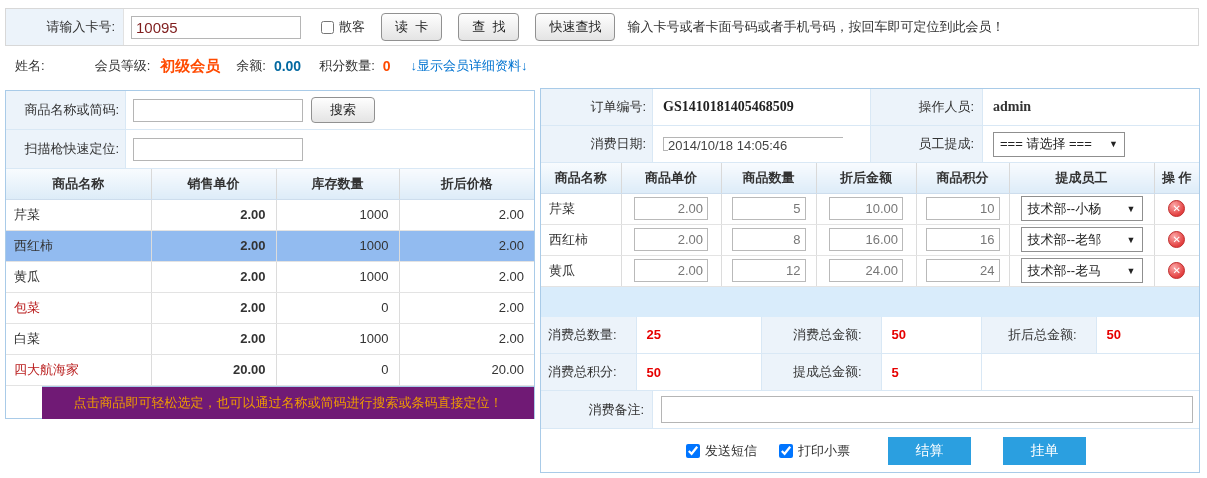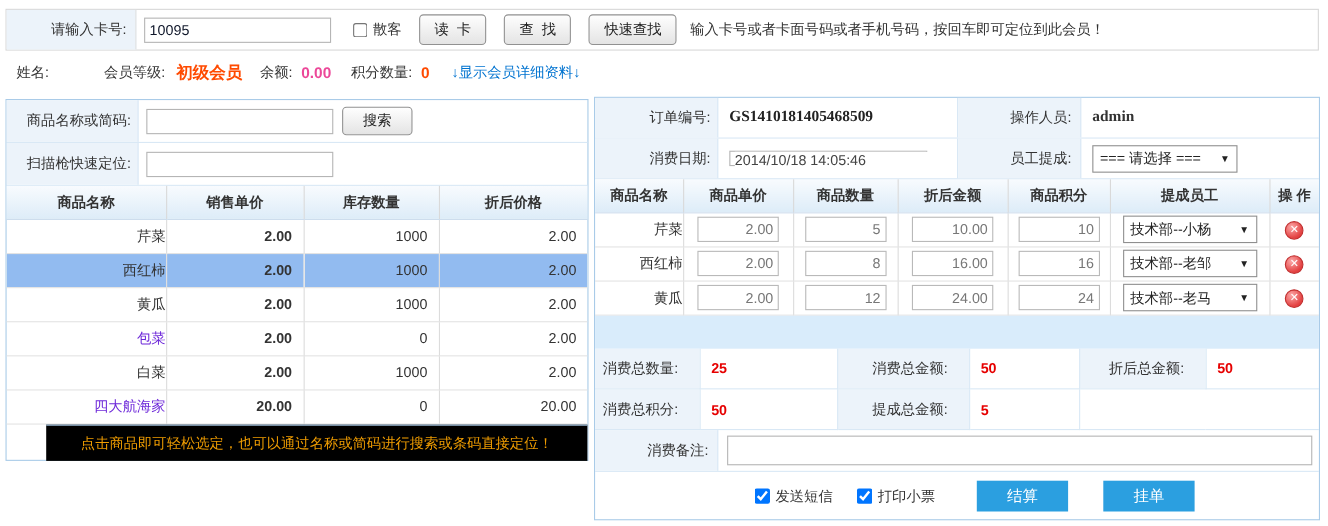--- a/index.html
+++ b/index.html
@@ -5,38 +5,38 @@
   * { box-sizing: border-box; margin: 0; padding: 0; }
   html,body { width:1207px; height:478px; background:#fff; overflow:hidden;
     font-family:"Liberation Sans","DejaVu Sans",sans-serif; font-size:13px; color:#333; }
 
   
   .topbar { position:absolute; left:5px; top:8px; width:1194px; height:38px;
     border:1px solid #d8d8d8; background:#fff; display:flex; align-items:center; }
   .lbl-cell { background:#ecf3fa; color:#333; }
   .topbar-lbl { width:118px; height:100%; display:flex; align-items:center; justify-content:flex-end;
     padding-right:8px; border-right:1px solid #e2e2e2; }
-  .ipt { border:1px solid #b5b5b5; height:23px; padding:0 4px; font-size:13px; color:#0f172a;
+  .ipt { border:1px solid #b5b5b5; height:23px; padding:0 4px; font-size:15px; color:#7f1d1d;
     font-family:inherit; background:#fff; }
   .card-ipt { width:170px; margin-left:7px; }
   .cb { margin-left:20px; width:13px; height:13px; }
   .walkin { margin-left:5px; }
   .btn-gray { margin-left:16px; padding:4px 13px; font-size:13px; color:#222; cursor:pointer;
     border:1px solid #919191; border-radius:4px; background:linear-gradient(#fefefe,#e4e4e4);
     font-family:inherit; white-space:pre;text-align:right; }
   .topbar-hint { margin-left:12px; color:#333; }
 
   
   .memberbar { position:absolute; left:5px; top:48px; width:1194px; height:36px;
     display:flex; align-items:center; }
   .mb-name { margin-left:10px; }
   .mb-levlbl { margin-left:50px; }
   .mb-level { margin-left:10px; color:#ff4a00; font-weight:bold; font-size:15px; }
   .mb-ballbl { margin-left:16px; }
-  .mb-bal { margin-left:8px; color:#ec4899; font-weight:bold; font-size:14px; }
+  .mb-bal { margin-left:8px; color:#0369a1; font-weight:bold; font-size:14px; }
   .mb-ptslbl { margin-left:18px; }
   .mb-pts { margin-left:8px; color:#ff4a00; font-weight:bold; font-size:14px; }
   .mb-link { margin-left:20px; color:#0073d0; cursor:pointer; }
 
   
   .left-panel { position:absolute; left:5px; top:90px; width:530px; height:329px;
     border:1px solid #a9cbe8; background:#fff; }
   .right-panel { position:absolute; left:540px; top:88px; width:660px; height:385px;
     border:1px solid #a9cbe8; background:#fff; }
 
@@ -49,27 +49,27 @@
 
   
   table { border-collapse:collapse; table-layout:fixed; width:100%; }
   th { height:30px; font-weight:bold; color:#333; font-size:13px; text-align:center;
     background:linear-gradient(#f8fbfe,#ddecf8); border-right:1px solid #d9d9d9;
     border-bottom:1px solid #cddded; }
   th:last-child { border-right:none; }
   td { height:31px; border-right:1px solid #dcdcdc; border-bottom:1px solid #e3e3e3;
     overflow:hidden; white-space:nowrap; }
   td:last-child { border-right:none; }
-  .cell-name { text-align:right; padding-left:8px; }
+  .cell-name { text-align:left; padding-left:8px; }
   .cell-num { text-align:right; padding-right:10px; }
   .bold { font-weight:bold; }
-  .red-name { color:#6d28d9; }
+  .red-name { color:#b91c1c; }
   tr.selected td { background:#92bbf0; }
 
-  .lp-foot { height:33px; background:#000000; border-top:1px solid #a9cbe8;
+  .lp-foot { height:33px; background:#701a75; border-top:1px solid #a9cbe8;
     display:flex; align-items:center; justify-content:center; color:#ef9c00;margin-left:36px; }
 
   
   .info-row { height:37px; display:flex; align-items:center; border-bottom:1px solid #d9e8f5; }
   .ri-lbl { width:112px; height:100%; display:flex; align-items:center; justify-content:flex-end;
     padding-right:6px; border-right:1px solid #d9e8f5; }
   .ri-val { width:218px; height:100%; display:flex; align-items:center; padding-left:10px;
     border-right:1px solid #d9e8f5; font-family:"Liberation Serif","DejaVu Serif",serif;
     font-weight:bold; font-size:14px; color:#222; }
   .ri-lbl2 { width:112px; height:100%; display:flex; align-items:center; justify-content:flex-end;

